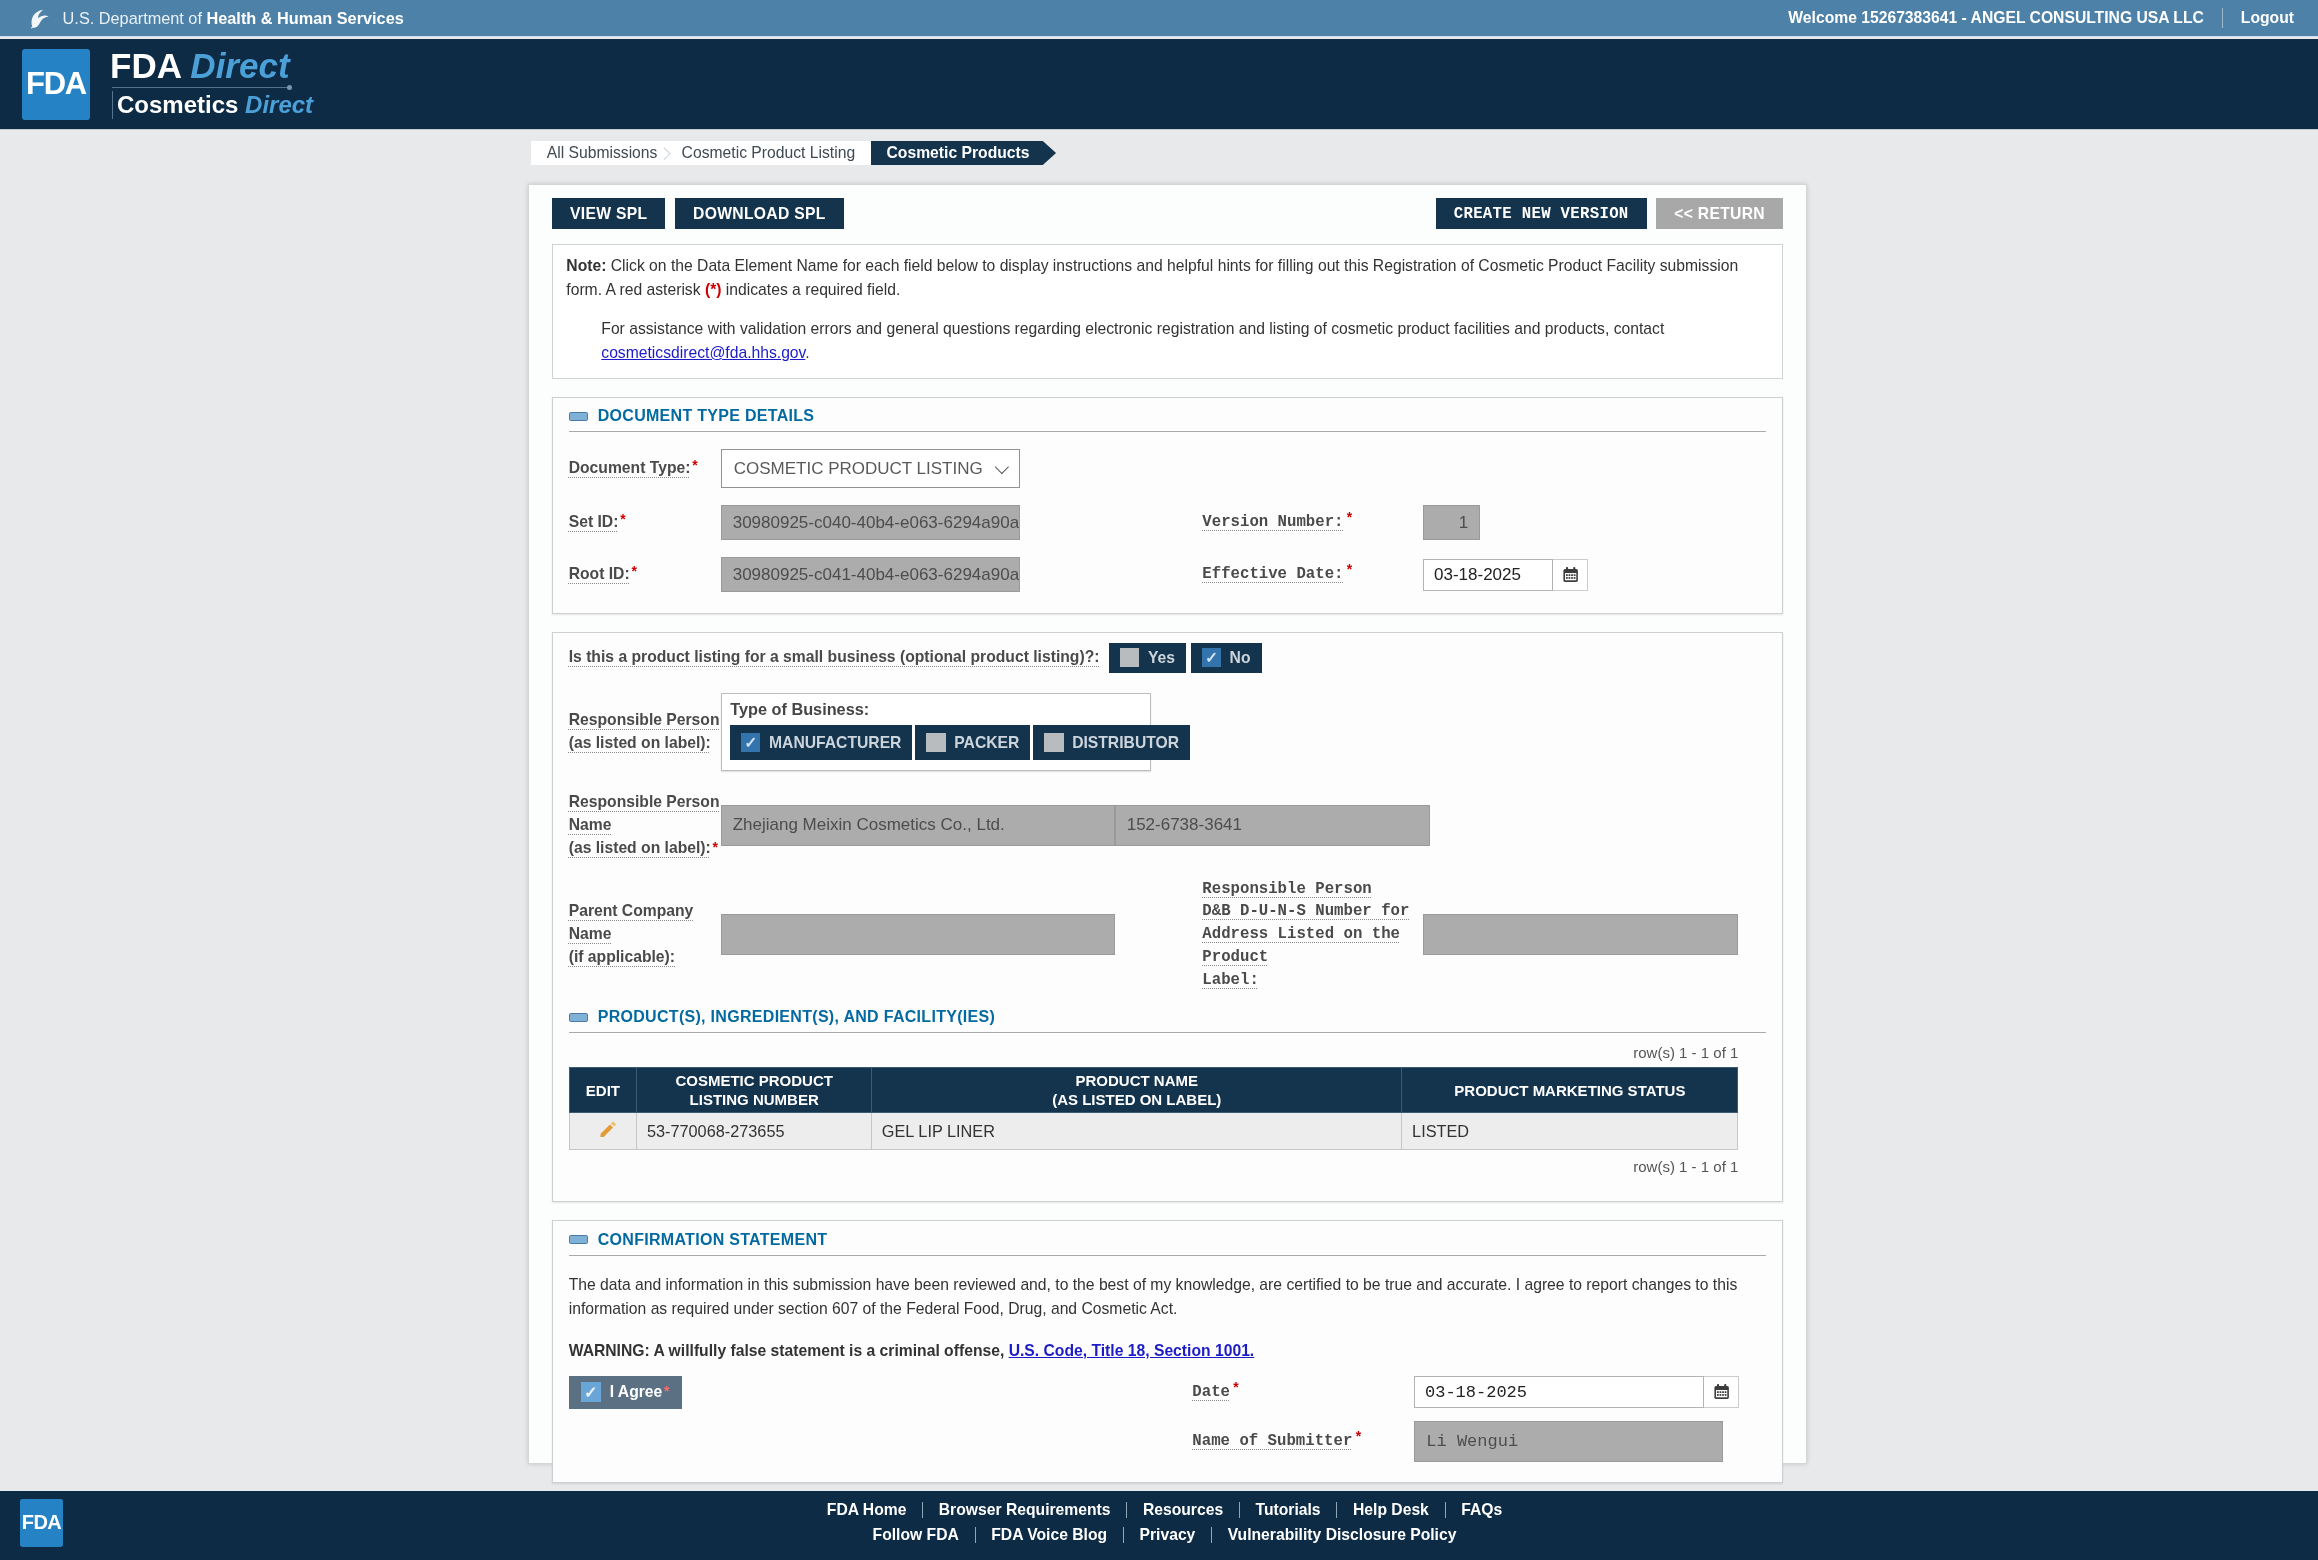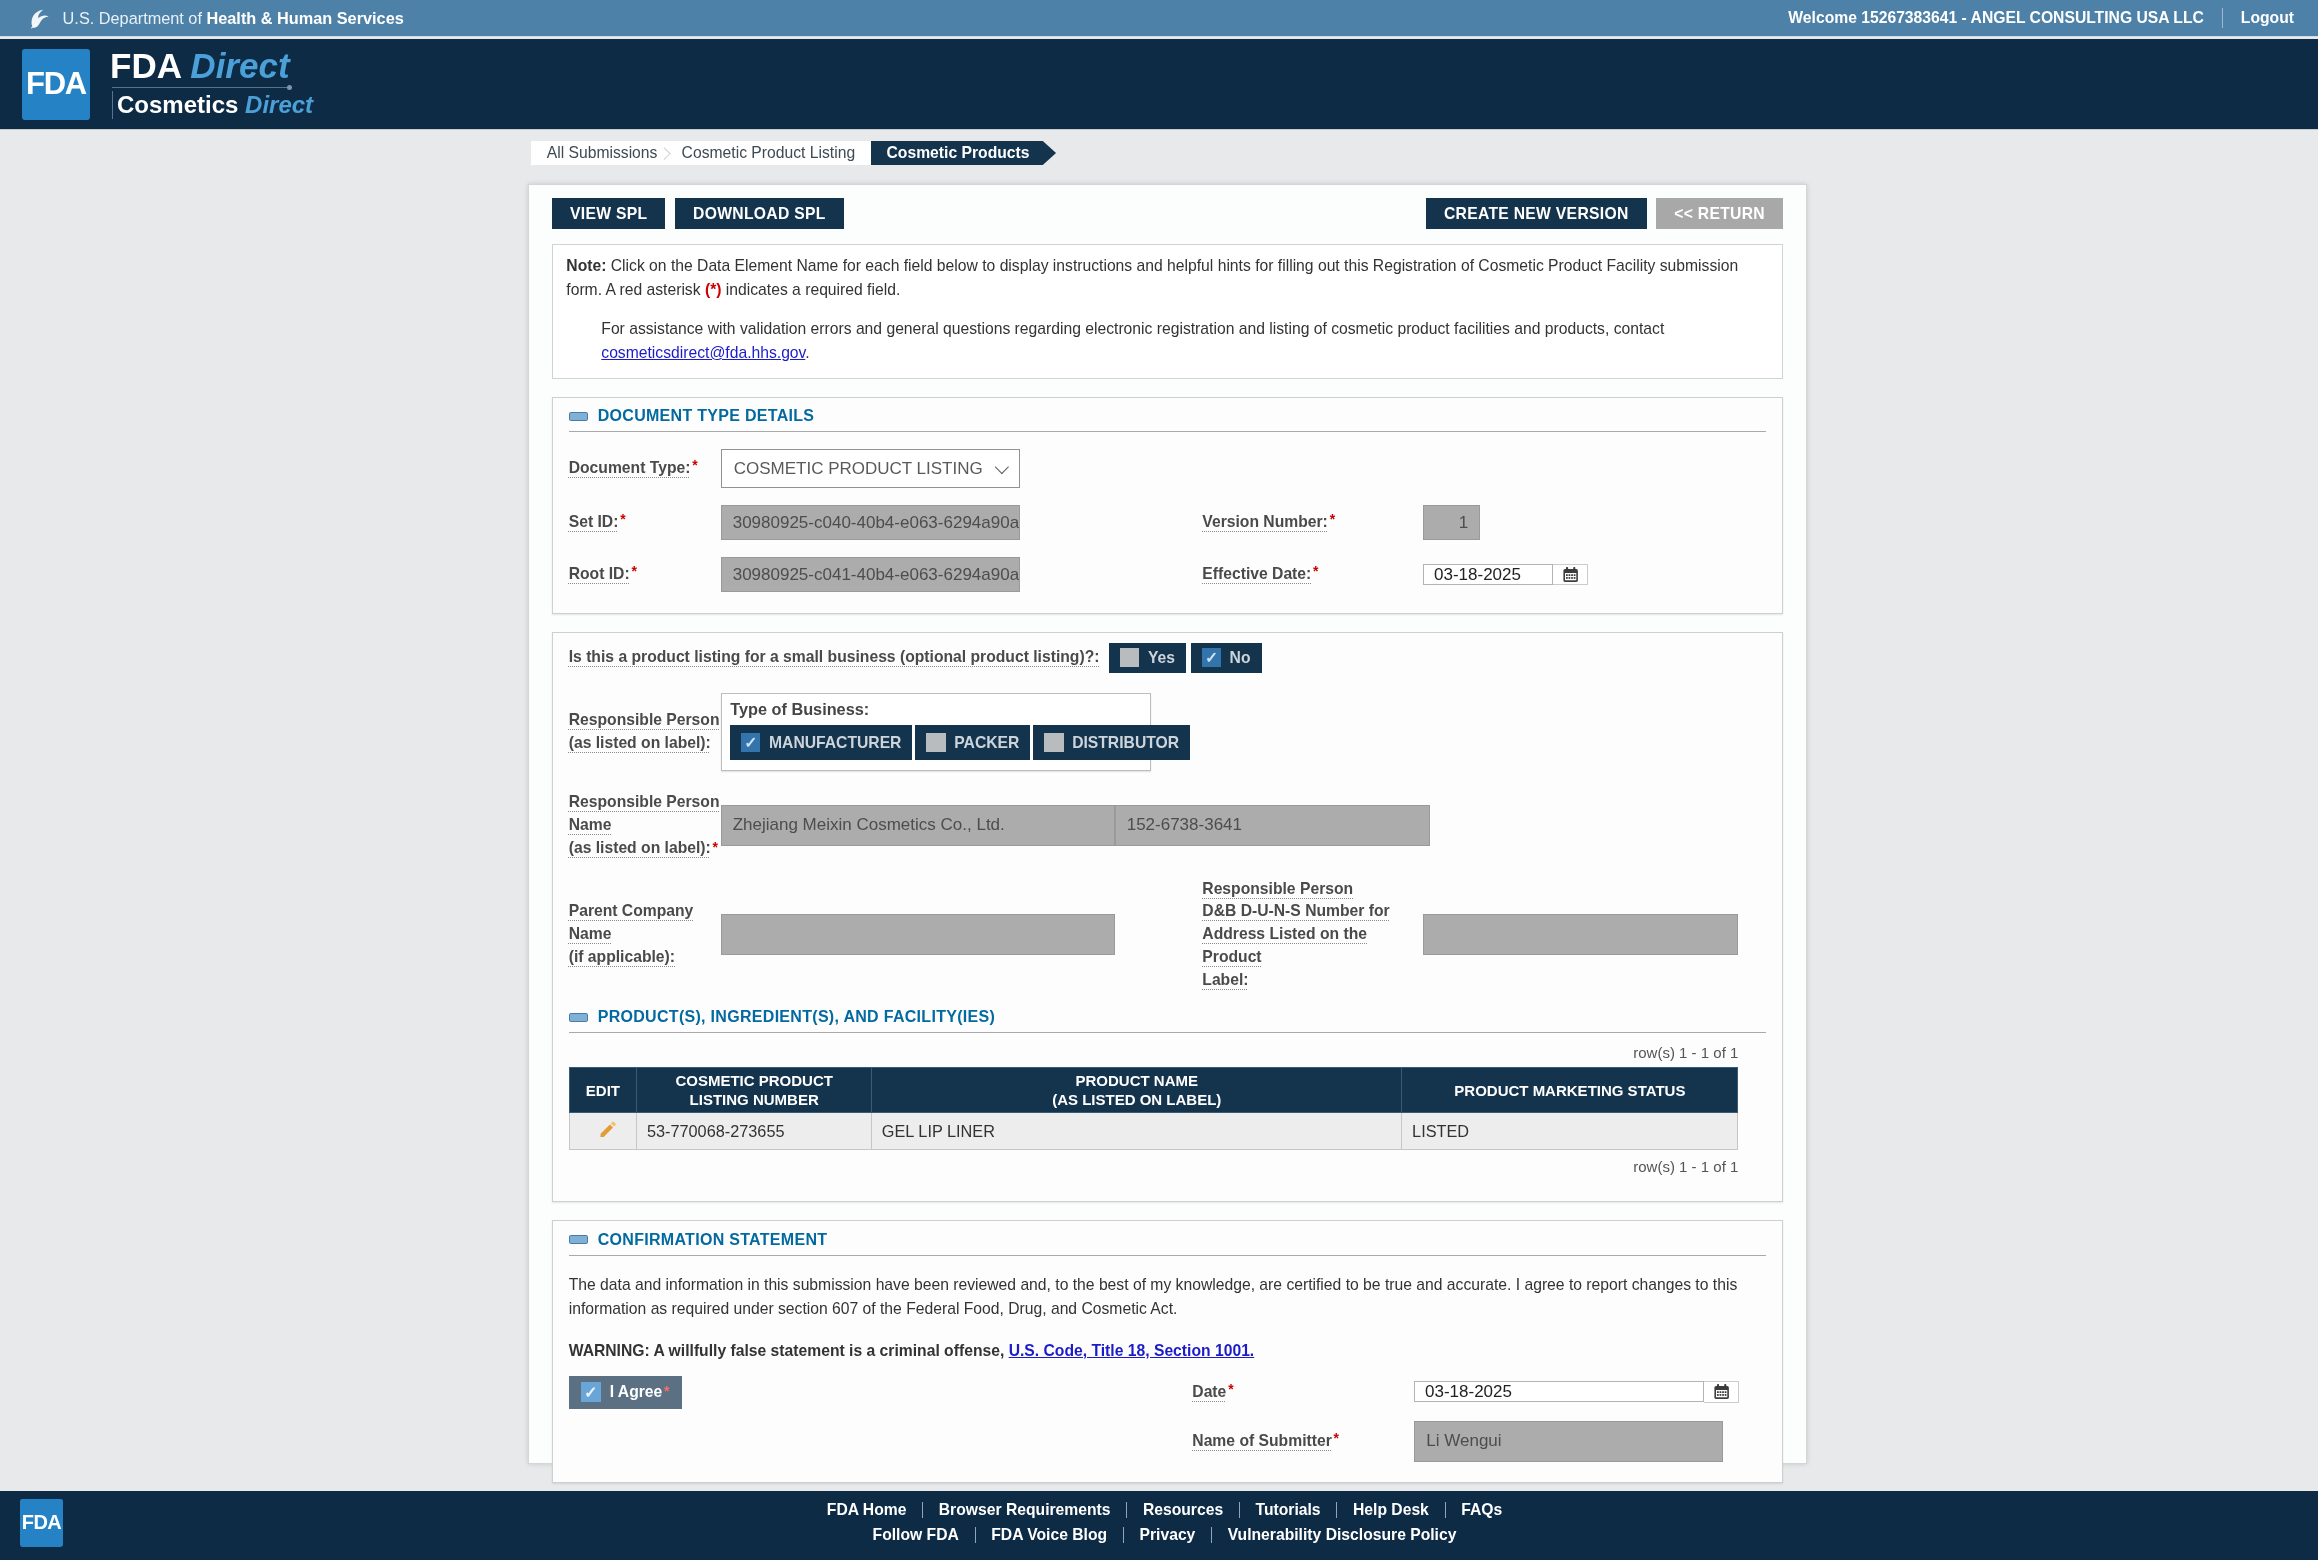--- a/index.html
+++ b/index.html
@@ -53,31 +53,31 @@
   .dash-icon { width: 19.3px; height: 9px; background: #7fb0d6; border: 0.6px solid #4a7ba6; border-radius: 1.8px; flex: none; }
   .sec-title { font-size: 16px; font-weight: bold; color: #0369a1; letter-spacing: 0.3px; }
 
   
   .frow { display: flex; align-items: center; margin-bottom: 17px; padding-right: 28px; }
   .frow:last-child { margin-bottom: 0; }
   .lblcol { width: 152px; flex: none; }
   .rlblcol { width: 221px; flex: none; }
   .lbl { font-size: 15.7px; font-weight: bold; color: #4a4a4a; line-height: 1.45; text-decoration: underline dotted #8a8a8a 1.2px; text-underline-offset: 3.6px; }
   .req { color: #cc0000; font-weight: bold; font-size: 14px; vertical-align: top; margin-left: 1.8px; text-decoration: none; display: inline-block; }
-  .push { margin-left: auto; }
+  .push { margin-left: auto; font-family: Liberation Mono, monospace; }
 
   .gfield { background: #acacac; border: 0.6px solid #9a9a9a; height: 35px; display: flex; align-items: center; padding: 0 11px; font-size: 17px; color: #4d4d4d; overflow: hidden; white-space: nowrap; }
   .gfield.tall { height: 41px; }
   .gfield.num { justify-content: flex-end; }
 
   .select { width: 299px; height: 39px; background: #ffffff; border: 1.2px solid #929292; display: flex; align-items: center; justify-content: space-between; padding: 0 12px; font-size: 17px; color: #5a5a5a; cursor: pointer; }
   .chev { width: 9.7px; height: 9.7px; border-right: 1.8px solid #5a5a5a; border-bottom: 1.8px solid #5a5a5a; transform: rotate(45deg); margin-top: -4.8px; }
 
   .datewrap { display: flex; align-items: stretch; }
-  .dateinput { width: 130px; height: 21px; background: #fff; border: 0.6px solid #b3b3b3; display: flex; align-items: center; padding: 0 9.7px; font-size: 17px; color: #222; }
+  .dateinput { width: 130px; height: 32px; background: #fff; border: 0.6px solid #b3b3b3; display: flex; align-items: center; padding: 0 9.7px; font-size: 17px; color: #222; }
   .dateinput.wide { width: 290px; }
   .calbtn { width: 35px; border: 0.6px solid #cccccc; border-left: none; display: flex; align-items: center; justify-content: center; background: #fff; cursor: pointer; }
 
   .rzone { width: 315px; flex: none; display: flex; }
 
   
   .pill { background: #14344e; height: 30px; display: inline-flex; align-items: center; gap: 8.5px; padding: 0 11px; cursor: pointer; }
   .pill .cb { width: 19.3px; height: 19.3px; background: #b9bcbf; flex: none; display: flex; align-items: center; justify-content: center; }
   .pill .cb.on { background: #3374ad; color: #cfe3f5; font-size: 15.7px; font-weight: bold; }
   .pill .plabel { color: #cdd5dc; font-weight: bold; font-size: 15.7px; }

